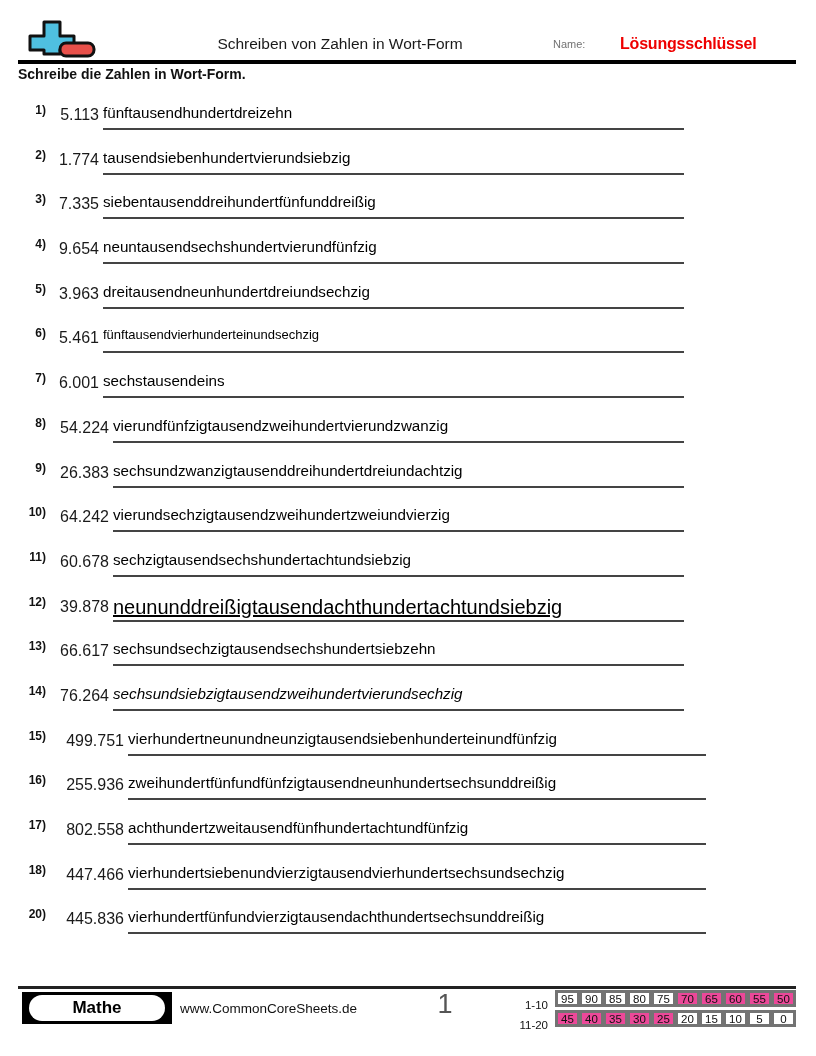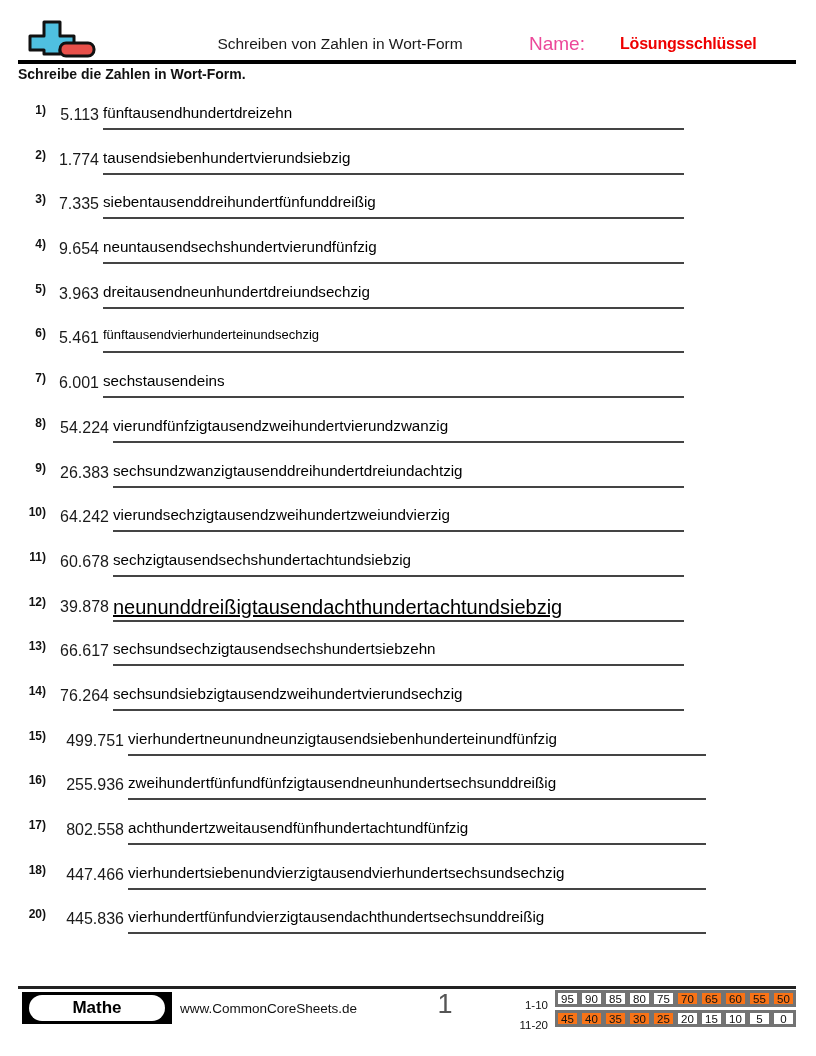--- a/index.html
+++ b/index.html
@@ -37,24 +37,24 @@
     width: 320px;
     text-align: center;
     font-size: 15.5px;
     line-height: 1;
     color: #1a1a1a;
     white-space: nowrap;
     transform: translateY(-50%);
   }
   .name-label {
     position: absolute;
-    left: 529px;
+    left: 553px;
     top: 44px;
-    font-size: 19px;
-    color: #ec4899;
+    font-size: 11px;
+    color: #737373;
     transform: translateY(-50%);
     white-space: nowrap;
   }
   .name-value {
     position: absolute;
     left: 620px;
     top: 44px;
     font-size: 16px;
     font-weight: bold;
     color: #ee0000;
@@ -226,21 +226,21 @@
     margin-top: -1px;
     font-size: 11.5px;
     color: #111111;
     display: flex;
     align-items: center;
     justify-content: center;
     box-sizing: border-box;
     background: #ffffff;
   }
   .score-cell.shaded {
-    background: #f97316;
+    background: #ec4899;
   }
 </style>
 </head>
 <body>
 
 <div class="header">
   <svg class="logo" viewBox="0 0 86 40">
     <path d="M26 2 L42 2 L42 16 L56 16 L56 30 L42 30 L42 34 L26 34 L26 30 L12 30 L12 16 L26 16 Z" fill="#4FC0E0" stroke="#111111" stroke-width="3" stroke-linejoin="round"></path>
     <rect x="42" y="23" width="34" height="13" rx="6" fill="#E8504A" stroke="#111111" stroke-width="3"></rect>
   </svg>
@@ -369,21 +369,21 @@
       <div class="answer-slot" style="left: 113px; width: 571px;">
         <div class="answer-text" style="font-size: 15.19px;">sechsundsechzigtausendsechshundertsiebzehn</div>
       </div>
     </div>
     <div class="row">
       <div class="q-num-wrap">
         <div class="q-num">14)</div>
       </div>
       <div class="q-value" style="left: 50px; width: 59px;">76.264</div>
       <div class="answer-slot" style="left: 113px; width: 571px;">
-        <div class="answer-text" style="font-size: 15.19px;">sechsundsiebzigtausendzweihundertvierundsechzig</div>
+        <div class="answer-text" style="font-size: 15.19px; font-style: italic;">sechsundsiebzigtausendzweihundertvierundsechzig</div>
       </div>
     </div>
     <div class="row">
       <div class="q-num-wrap">
         <div class="q-num">15)</div>
       </div>
       <div class="q-value" style="left: 50px; width: 74px;">499.751</div>
       <div class="answer-slot" style="left: 128px; width: 578px;">
         <div class="answer-text" style="font-size: 15.19px;">vierhundertneunundneunzigtausendsiebenhunderteinundfünfzig</div>
       </div>

